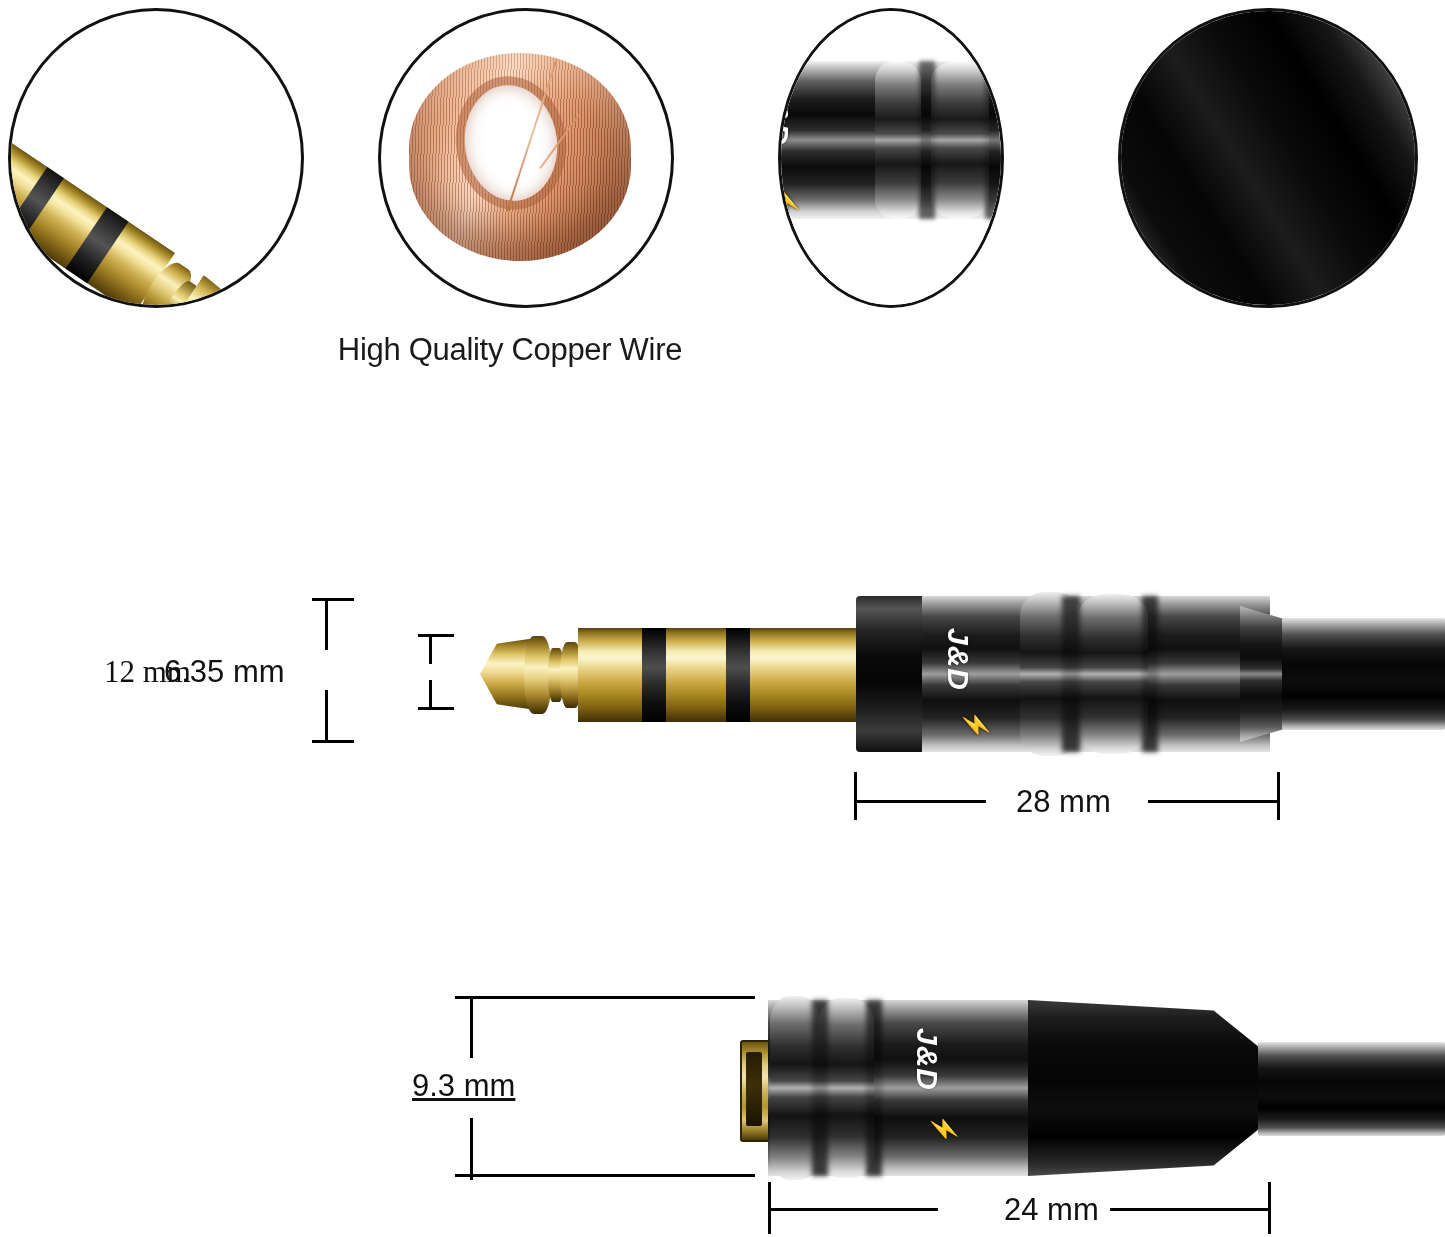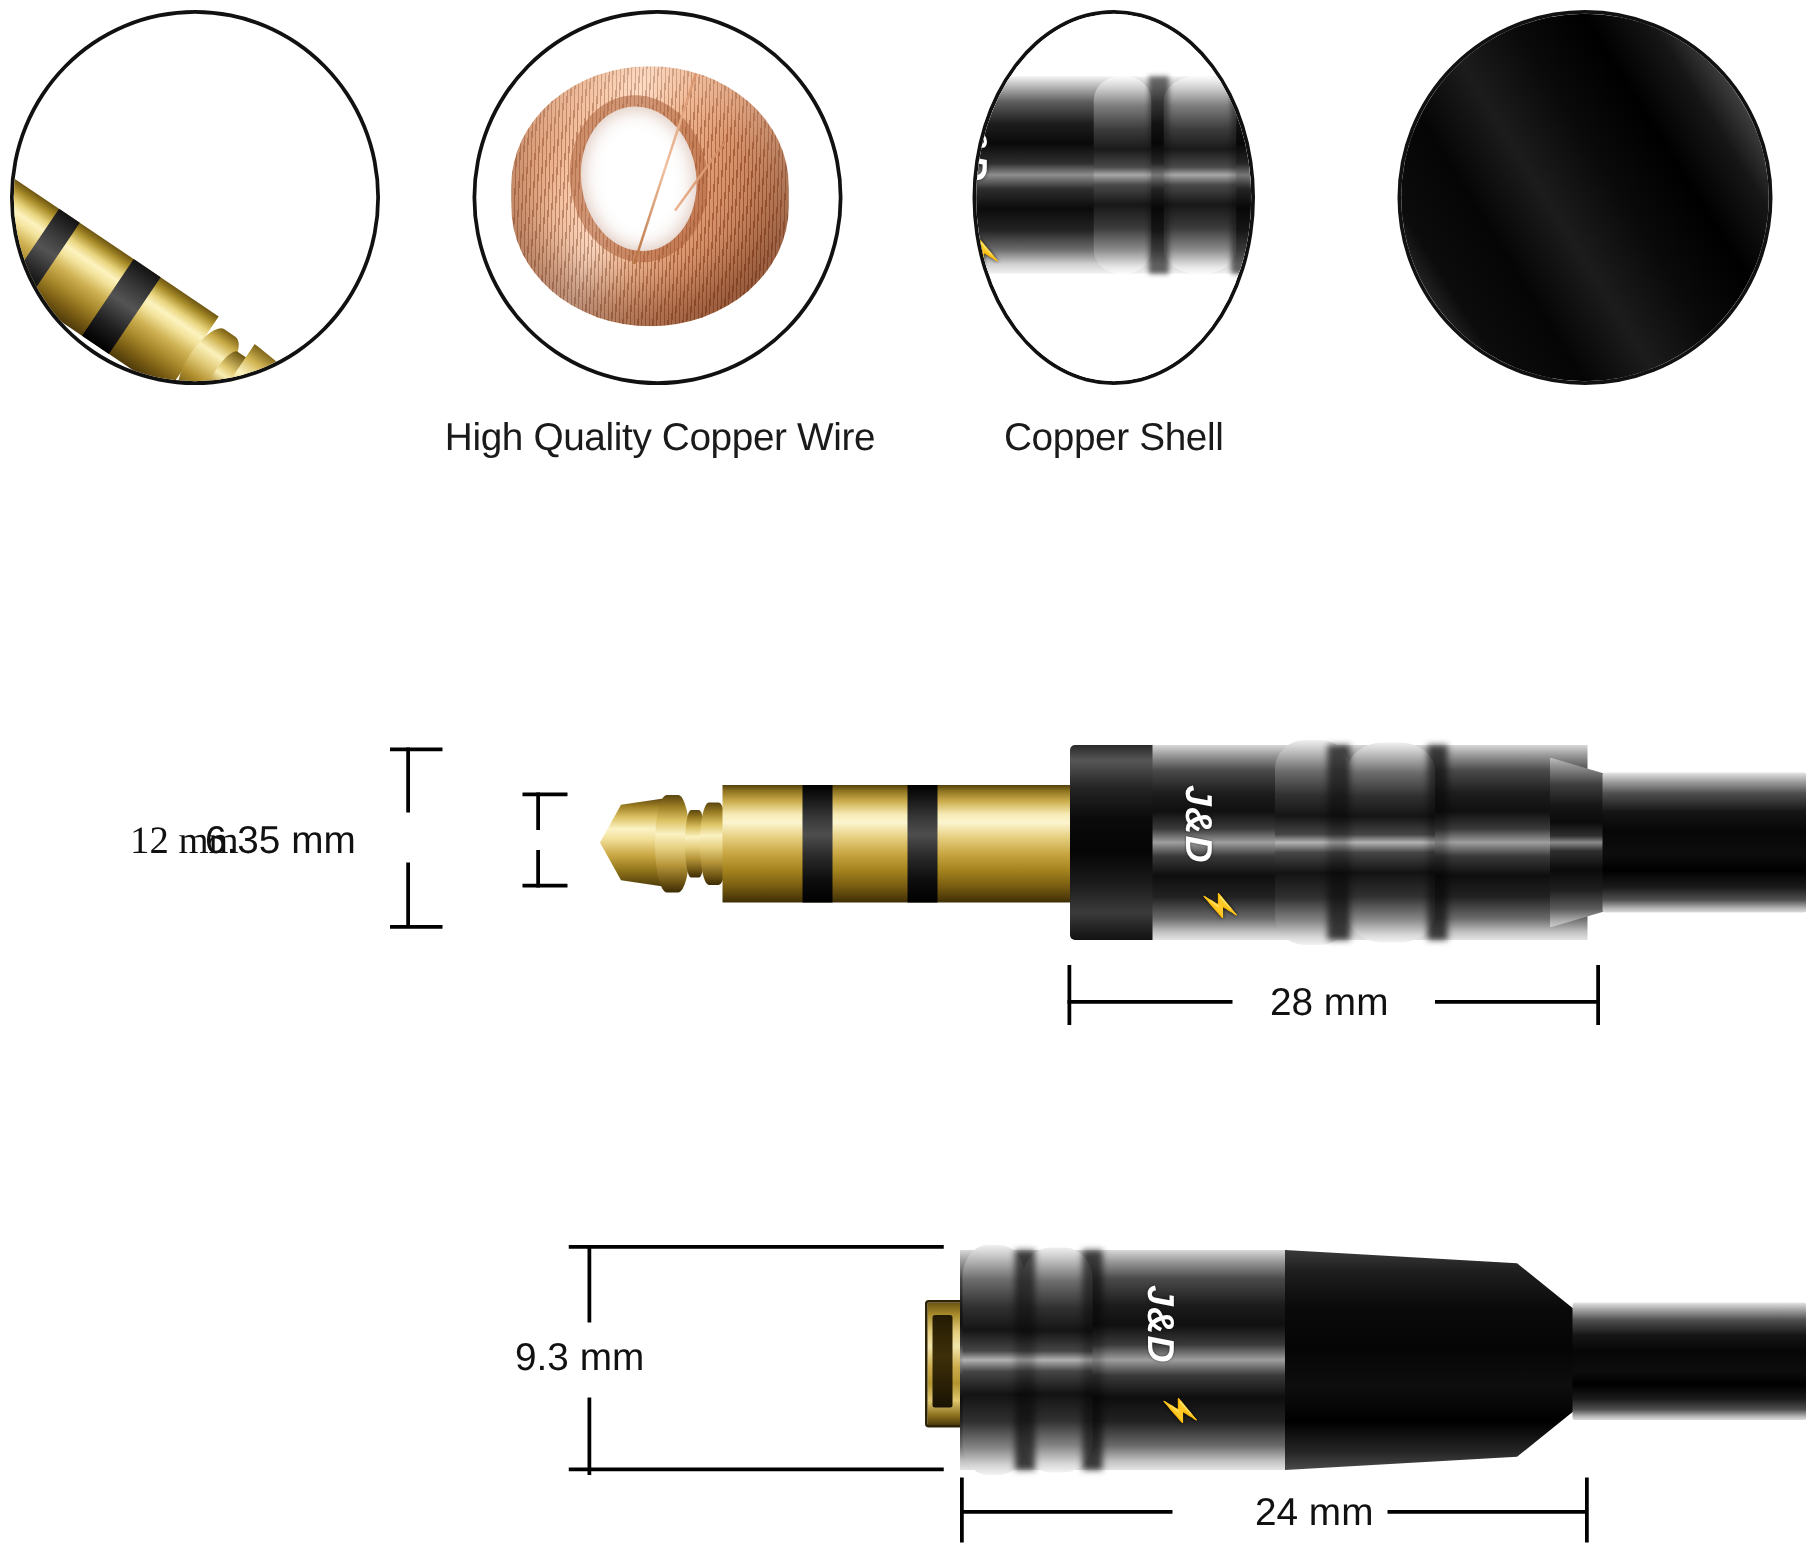--- a/index.html
+++ b/index.html
@@ -312,34 +312,33 @@
   </div>
 
   <div class="feature-circle" style="left:378px; top:8px; width:296px; height:300px;">
     <div class="c2-inner">
       <div class="c2-coil"></div>
       <div class="c2-hole"></div>
       <div class="c2-strand"></div>
       <div class="c2-strand2"></div>
     </div>
   </div>
-  <div class="feature-label" style="left:330px; top:332px; width:396px;">High Quality Copper Wire</div>
+  <div class="feature-label" style="left:312px; top:332px; width:396px;">High Quality Copper Wire</div>
 
   <div class="feature-circle" style="left:778px; top:8px; width:226px; height:300px;">
     <div class="c3-inner">
       <div class="c3-shell"></div>
       <div class="c3-bulge c3-g1"></div>
       <div class="c3-bulge c3-g2"></div>
       <div class="c3-groove c3-gr1"></div>
       <div class="c3-groove c3-gr2"></div>
       <div class="c3-logo">J&amp;D</div>
       <div style="position:absolute; left:18px; top:176px; transform:rotate(90deg); transform-origin:0 0; color:#fff; font-size:24px; font-weight:bold; text-shadow:0 0 3px rgba(0,0,0,.8);">⚡</div>
     </div>
   </div>
-  <div class="feature-label" style="left:760px; top:332px; width:262px;">Copper Shell</div>
 
   <div class="feature-circle" style="left:1118px; top:8px; width:300px; height:300px;">
     <div class="c4-inner">
       <div class="c4-jacket"></div>
       <div class="c4-hl"></div>
     </div>
   </div>
 
   <div>
 
@@ -391,21 +390,21 @@
     <div class="dim-line-h" style="left:1148px; top:800px; width:132px;"></div>
     <div class="dim-line-v" style="left:1277px; top:772px; height:48px;"></div>
   </div>
 
   <div>
 
     <div class="dim-line-h" style="left:455px; top:996px; width:300px;"></div>
     <div class="dim-line-v" style="left:470px; top:996px; height:62px;"></div>
     <div class="dim-line-v" style="left:470px; top:1118px; height:62px;"></div>
     <div class="dim-line-h" style="left:455px; top:1174px; width:300px;"></div>
-    <div class="dim-text" style="left:412px; top:1068px;">9.3 mm</div>
+    <div class="dim-text" style="left:412px; top:1068px;text-decoration:underline;">9.3 mm</div>
 
     <div class="jack-socket" style="left:740px; top:1040px; width:30px; height:98px;"></div>
     <div class="jack-hole" style="left:746px; top:1052px; width:16px; height:74px;"></div>
 
     <div class="barrel-metal" style="left:768px; top:1000px; width:262px; height:176px;"></div>
     <div class="barrel-bulge" style="left:770px; top:996px; width:50px; height:184px;"></div>
     <div class="barrel-bulge" style="left:818px; top:998px; width:56px; height:180px;"></div>
     <div class="barrel-groove" style="left:812px; top:1000px; width:16px; height:176px;"></div>
     <div class="barrel-groove" style="left:866px; top:1000px; width:16px; height:176px;"></div>
 

